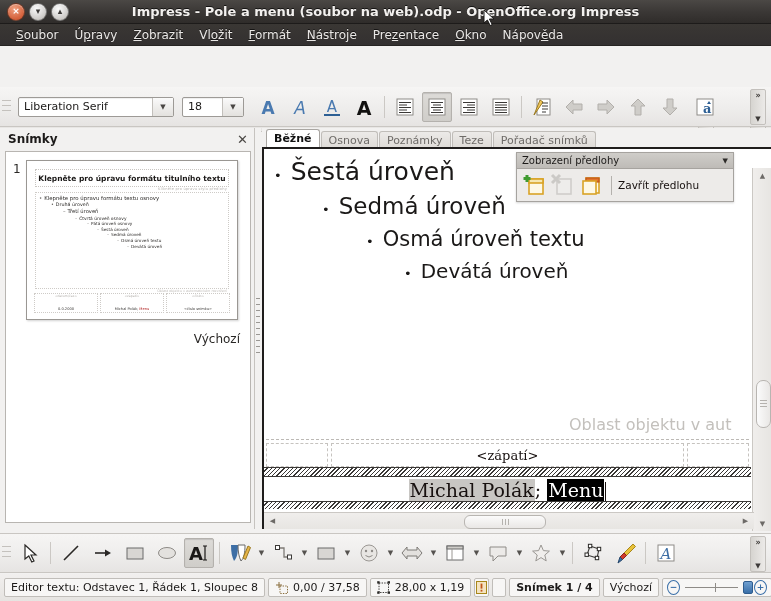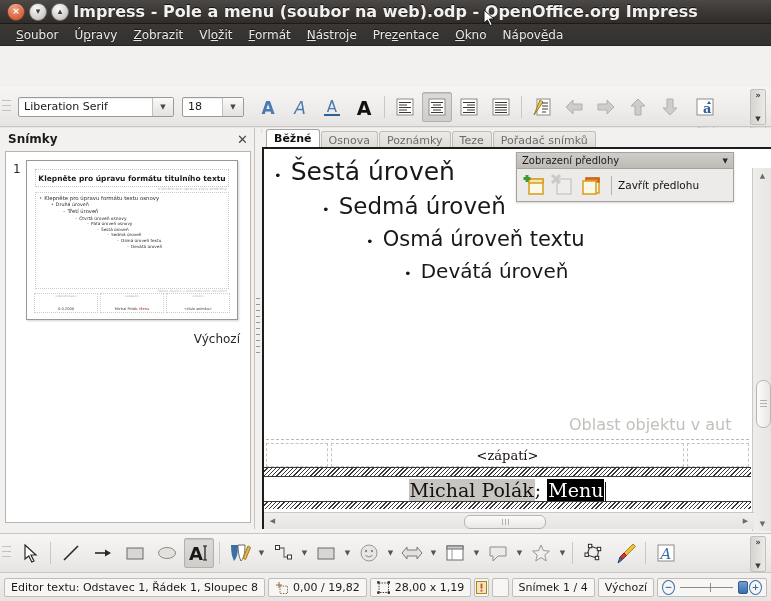--- a/index.html
+++ b/index.html
@@ -25,21 +25,21 @@
     border:1px solid rgba(0,0,0,.45);
     display:flex;align-items:center;justify-content:center;
     font-size:9px;color:#3d3a38;font-weight:bold;line-height:1;
     box-shadow:inset 0 1px 1px rgba(255,255,255,.45);
   }
   .wbtn.close{background:radial-gradient(circle at 40% 30%,#f0a080,#d4613b 70%);color:#fff;}
   .wbtn.min{background:radial-gradient(circle at 40% 30%,#fbfbfb,#c9c6c3 75%);}
   .wbtn.max{background:radial-gradient(circle at 40% 30%,#fbfbfb,#c9c6c3 75%);}
   .wtitle{
     position:absolute;left:0;right:0;text-align:center;
-    color:#f3f1ef;font-size:16px;font-weight:bold;
+    color:#f3f1ef;font-size:13px;font-weight:bold;
     text-shadow:0 -1px 0 rgba(0,0,0,.7);
     pointer-events:none;
   }
 
   
   .menubar{
     height:22px;width:771px;box-sizing:border-box;
     background:linear-gradient(to bottom,#3a3734 0%,#333030 100%);
     display:flex;align-items:center;padding-left:8px;
     border-bottom:1px solid #26. 2422;
@@ -980,21 +980,21 @@
   <div class="statusbar">
     <div class="sbox" style="width:270px;">
       <span>Editor textu: Odstavec 1, Řádek 1, Sloupec 8</span>
     </div>
 
     <div class="sbox" style="width:118px;">
       <svg width="13" height="13" viewBox="0 0 13 13">
         <path d="M4 1v6M1 4h6" stroke="#8a6f3e" stroke-width="1"></path>
         <rect x="5" y="5" width="7.5" height="7.5" fill="none" stroke="#8a6f3e" stroke-dasharray="1.4 1.2"></rect>
       </svg>
-      <span>0,00 / 19,82</span>
+      <span>0,00 / 37,58</span>
     </div>
 
     <div class="sbox" style="width:118px;align-items:center;">
       <svg width="13" height="13" viewBox="0 0 13 13">
         <rect x="2" y="2" width="9.5" height="9.5" fill="none" stroke="#3a3836" stroke-dasharray="1.4 1.2"></rect>
         <rect x="0.2" y="0.2" width="2.4" height="2.4" fill="#2a2826"></rect>
         <rect x="10.6" y="0.2" width="2.4" height="2.4" fill="#2a2826"></rect>
         <rect x="0.2" y="10.4" width="2.4" height="2.4" fill="#2a2826"></rect>
         <rect x="10.6" y="10.4" width="2.4" height="2.4" fill="#2a2826"></rect>
       </svg>
@@ -1004,21 +1004,21 @@
     <div class="sbox" style="width:24px;justify-content:center;padding:0;">
       <svg width="13" height="13" viewBox="0 0 13 13">
         <rect x="1.5" y="0.5" width="10" height="12" fill="#f4e3c0" stroke="#a8871a"></rect>
         <rect x="5.6" y="2.6" width="1.8" height="5" fill="#c1561a"></rect>
         <rect x="5.6" y="8.8" width="1.8" height="1.8" fill="#c1561a"></rect>
       </svg>
     </div>
 
     <div class="sbox" style="width:24px;"></div>
 
-    <div class="sbox" style="width:104px;justify-content:center;">
+    <div class="sbox" style="width:104px;justify-content:center;font-weight:bold;">
       <span>Snímek 1 / 4</span>
     </div>
 
     <div class="sbox" style="width:62px;justify-content:center;">
       <span>Výchozí</span>
     </div>
 
     <div class="sbox zoomslider" style="width:110px;">
       <div class="circ">
           <span>−</span>

